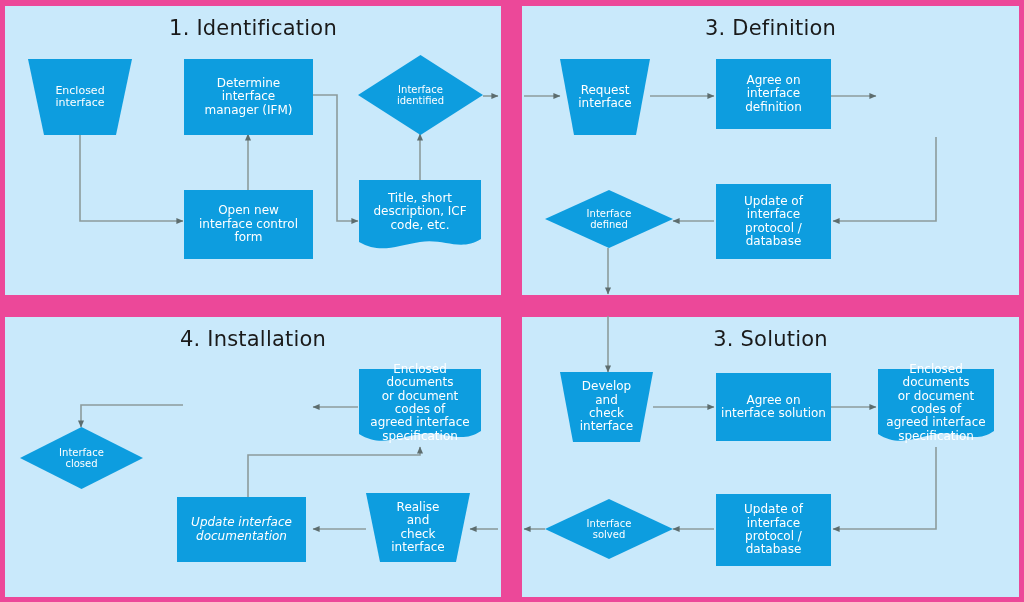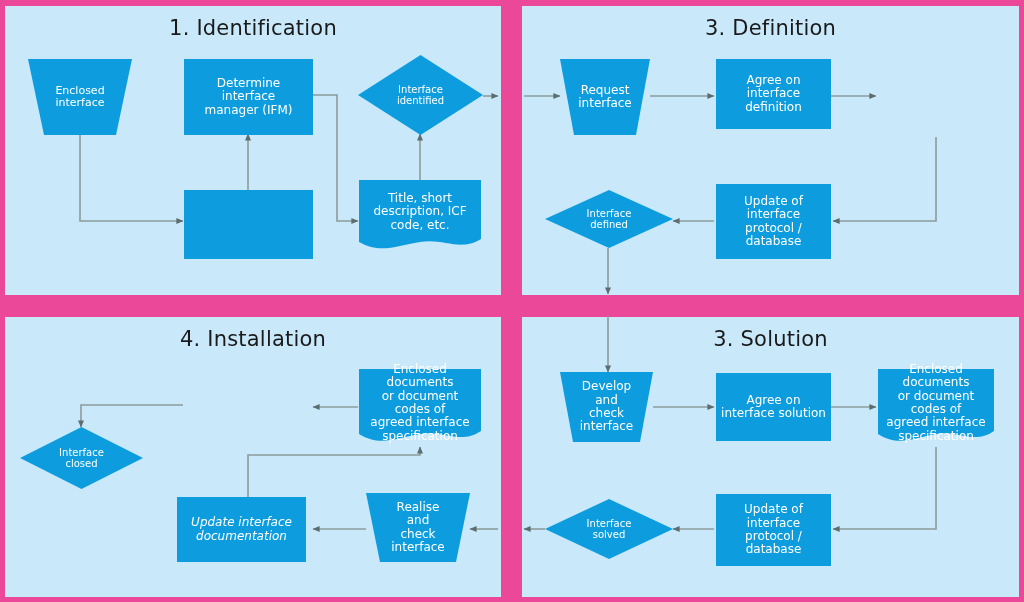--- a/index.html
+++ b/index.html
@@ -151,20 +151,23 @@
   <div class="node fs10" style="left:358px; top:55px; width:125px; height:80px; font-size:10px;">
     <svg class="shape-bg" viewBox="0 0 125 80" preserveAspectRatio="none">
       <polygon points="62.5,0 125,40 62.5,80 0,40" fill="#0d9ddf"></polygon>
     </svg>
     <span class="node-label">Interface
 identified</span>
   </div>
 
   <div class="node rect fs12" style="left:184px; top:190px; width:129px; height:69px;">
     <div class="shape-bg"></div>
+    <span class="node-label">Open new
+interface control
+form</span>
   </div>
 
   <div class="node fs12" style="left:359px; top:180px; width:122px; height:72px;">
     <svg class="shape-bg" viewBox="0 0 122 72" preserveAspectRatio="none">
       <path d="M0,0 L122,0 L122,59 C101,72 85,58 61,62 C37,66 21,74 0,62 Z" fill="#0d9ddf"></path>
     </svg>
     <span class="node-label" style="margin-bottom:8px;">Title, short
 description, ICF
 code, etc.</span>
   </div>

